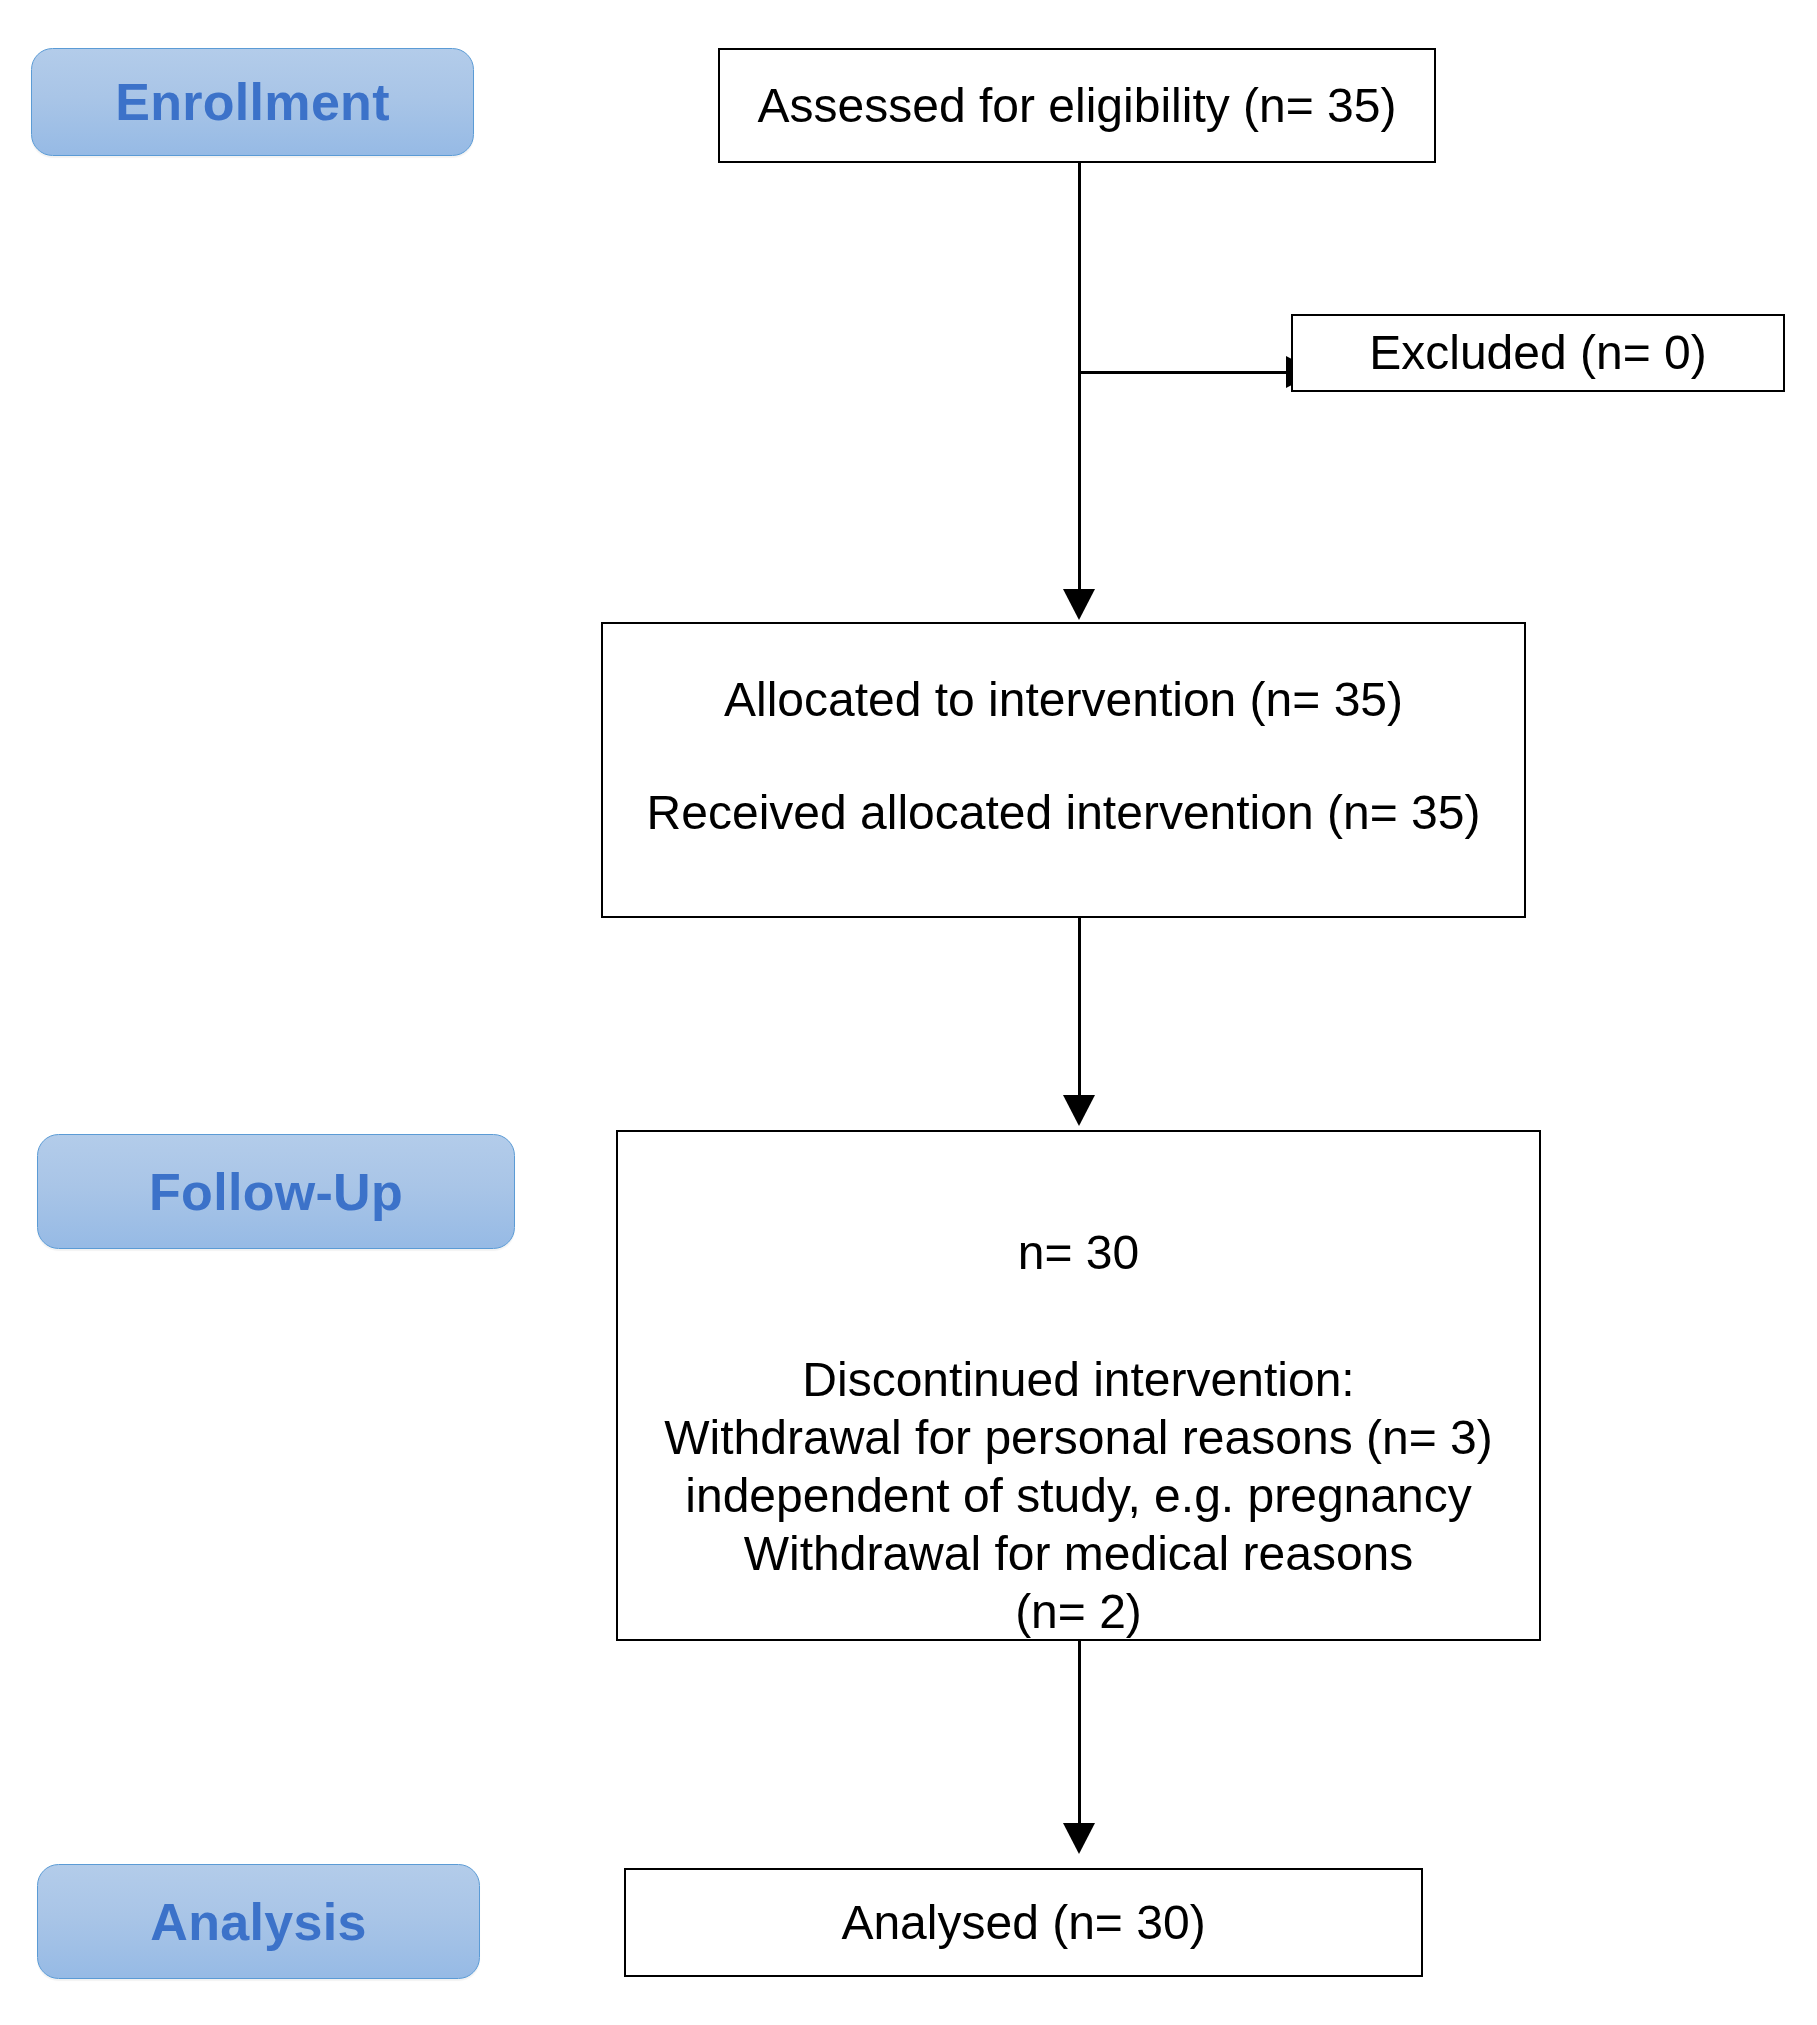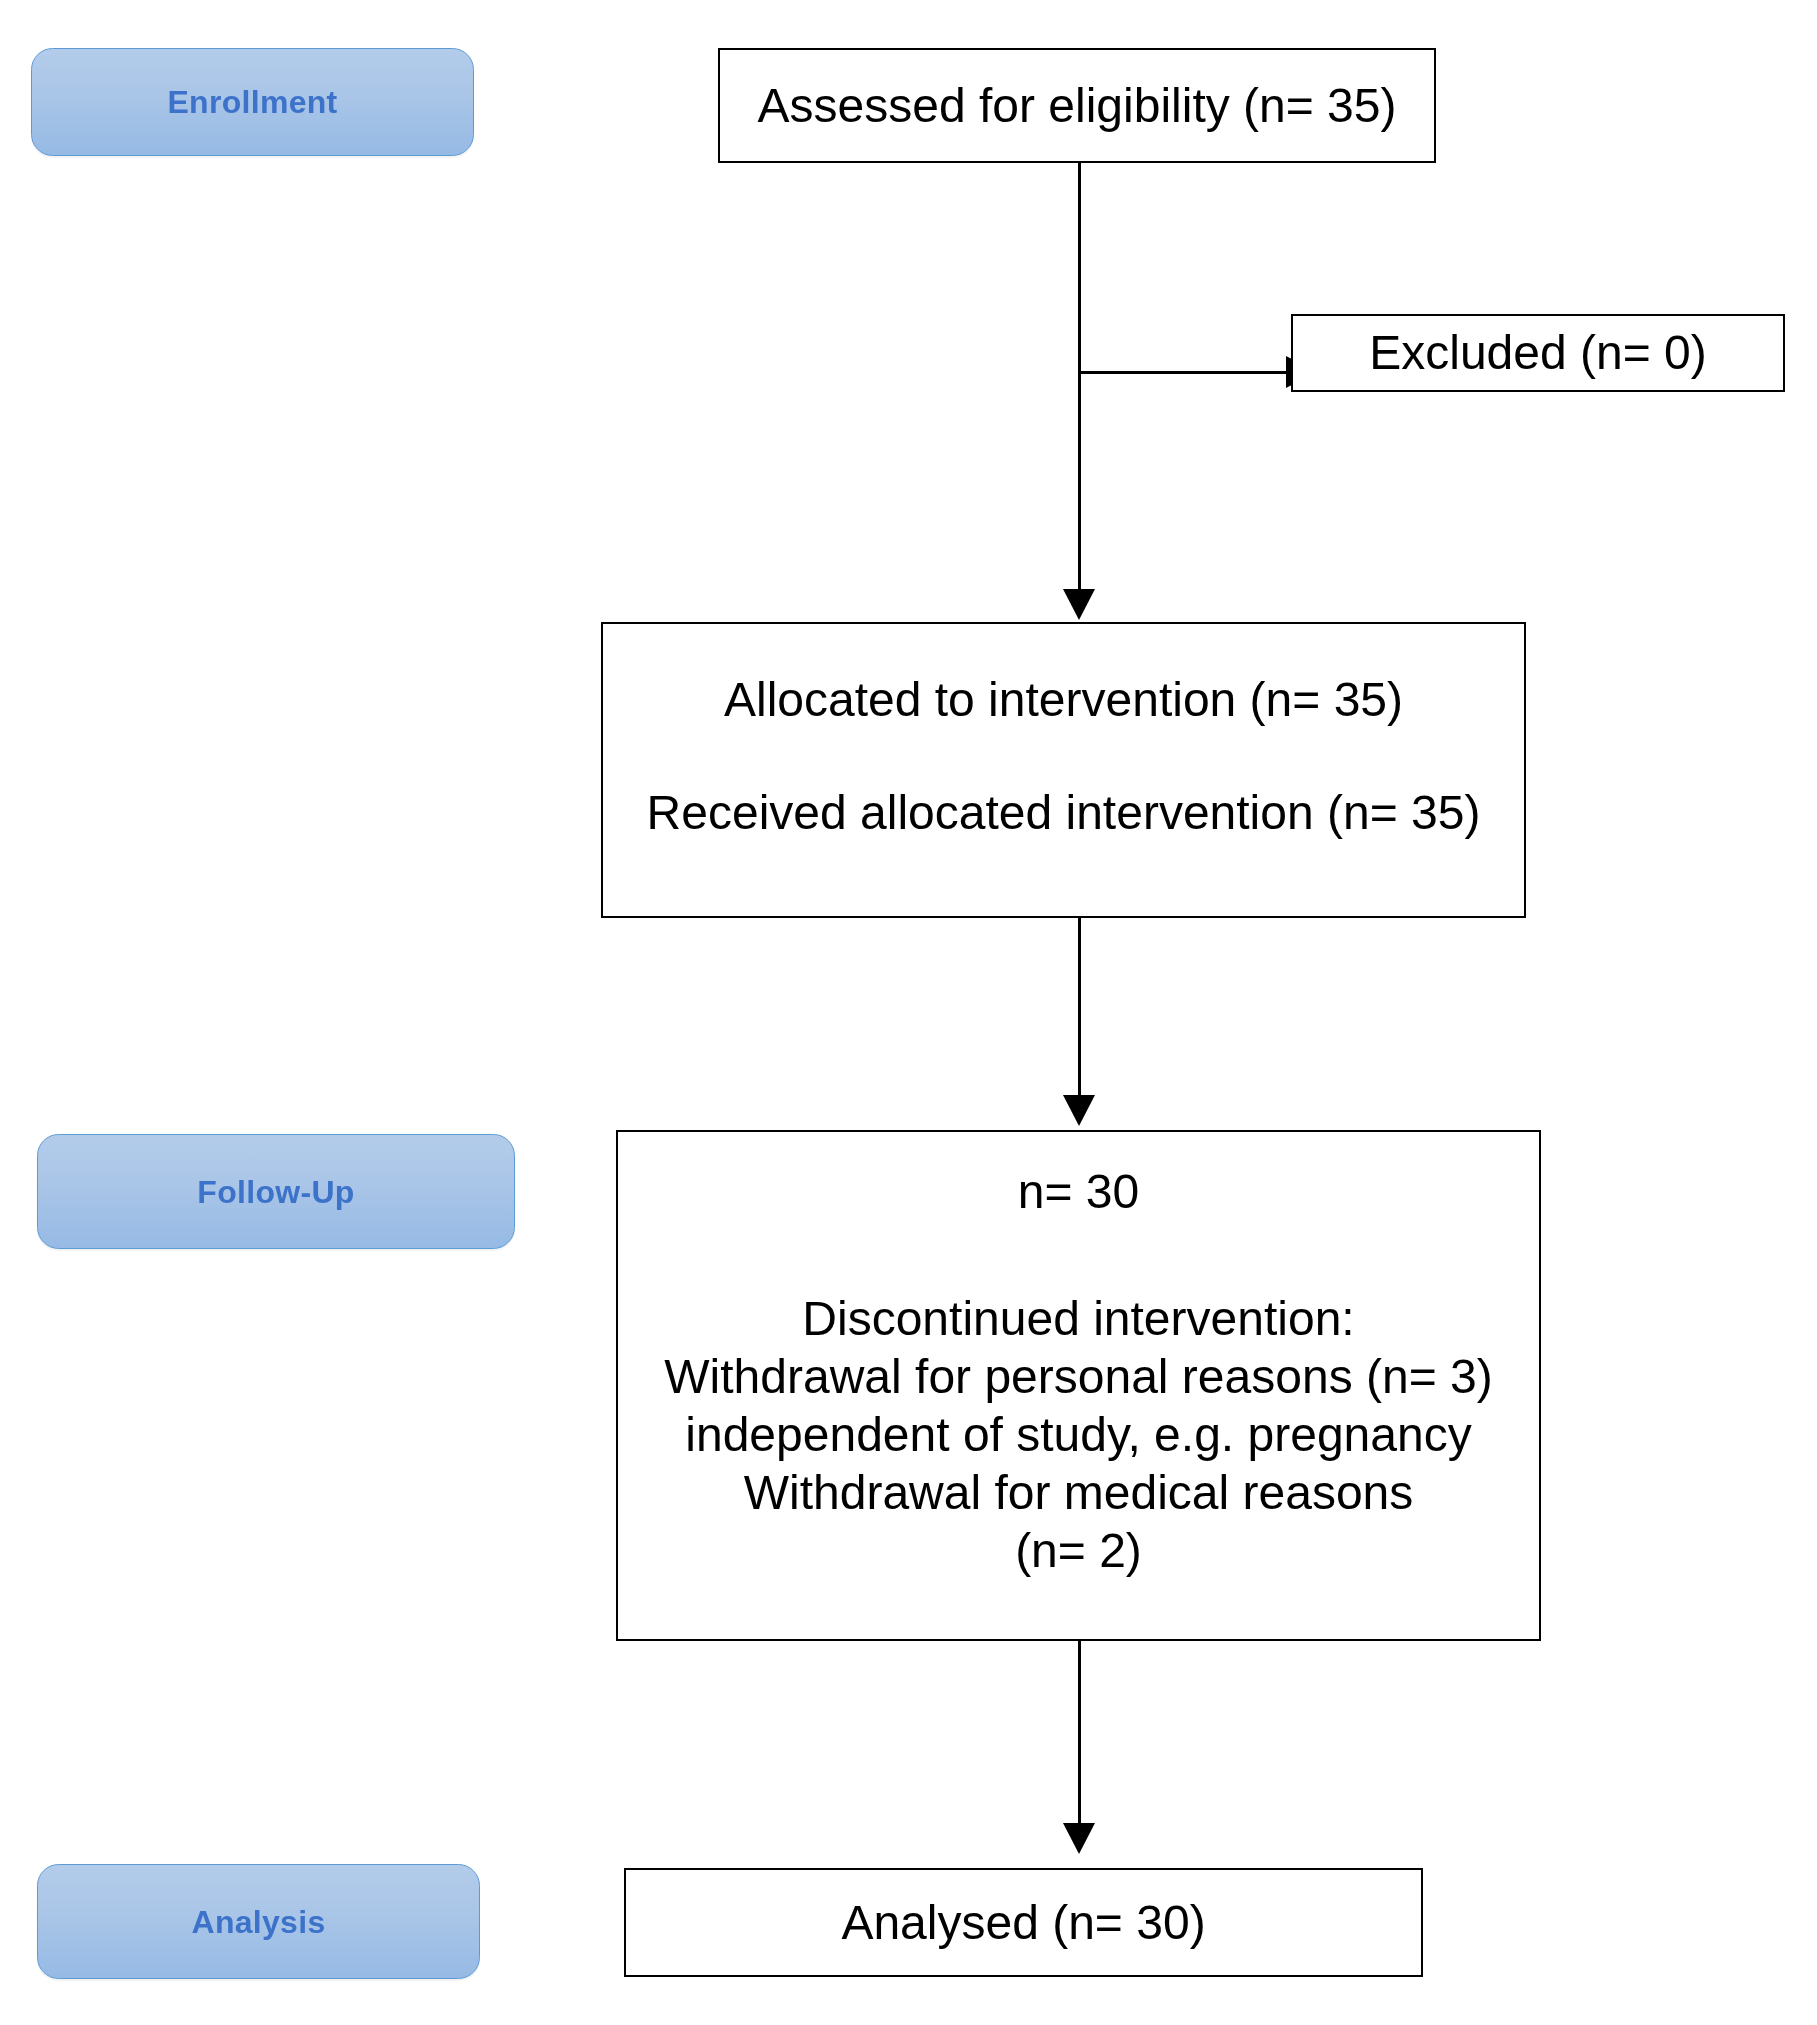--- a/index.html
+++ b/index.html
@@ -30,21 +30,21 @@
     align-items: center;
     justify-content: center;
     border-radius: 21.6px;
     border: 1.6px solid #5B9BD5;
     background: linear-gradient(180deg, #B3CCEA 0%, #A9C5E7 45%, #96BAE5 100%);
     box-shadow: 0 1.1px 1.1px rgba(0,0,0,0.05);
   }
   .stage-label .stage-text {
     font-family: "Liberation Sans", sans-serif;
     font-weight: bold;
-    font-size: 32px;
+    font-size: 52px;
     line-height: 1;
     color: #3C72C9;
     letter-spacing: 0.3px;
     white-space: nowrap;
   }
 
   
   .flow-box {
     position: absolute;
     border: 2.7px solid #000000;
@@ -116,21 +116,21 @@
     <span class="line" style="margin-top:59px;">Received allocated intervention (n= 35)</span>
   </div>
 
   <div class="v-line" style="left:1078px; top:918px; width:2.7px; height:178px;"></div>
   <div class="arrow-down" style="left:1063px; top:1095px;"></div>
 
   <div class="stage-label" style="left:37px; top:1134px; width:478px; height:115px;">
     <span class="stage-text">Follow-Up</span>
   </div>
 
-  <div class="flow-box" style="left:616px; top:1130px; width:925px; height:511px; justify-content:flex-start; padding-top:33px;">
+  <div class="flow-box" style="left:616px; top:1130px; width:925px; height:511px; justify-content:flex-end; padding-top:33px;">
     <span class="line">n= 30</span>
     <span class="line" style="margin-top:73px;">Discontinued intervention:</span>
     <span class="line" style="margin-top:4.3px;">Withdrawal for personal reasons (n= 3)</span>
     <span class="line" style="margin-top:4.3px;">independent of study, e.g. pregnancy</span>
     <span class="line" style="margin-top:4.3px;">Withdrawal for medical reasons</span>
     <span class="line" style="margin-top:4.3px;">(n= 2)</span>
   </div>
 
   <div class="v-line" style="left:1078px; top:1641px; width:2.7px; height:183px;"></div>
   <div class="arrow-down" style="left:1063px; top:1823px;"></div>

